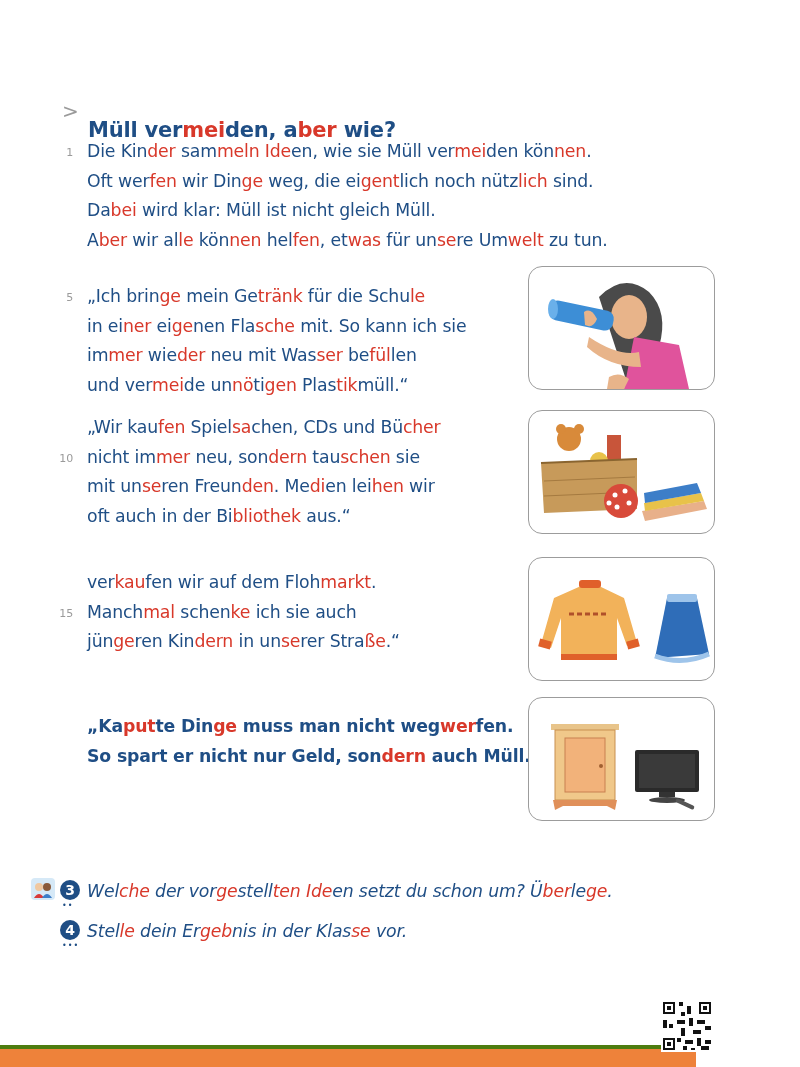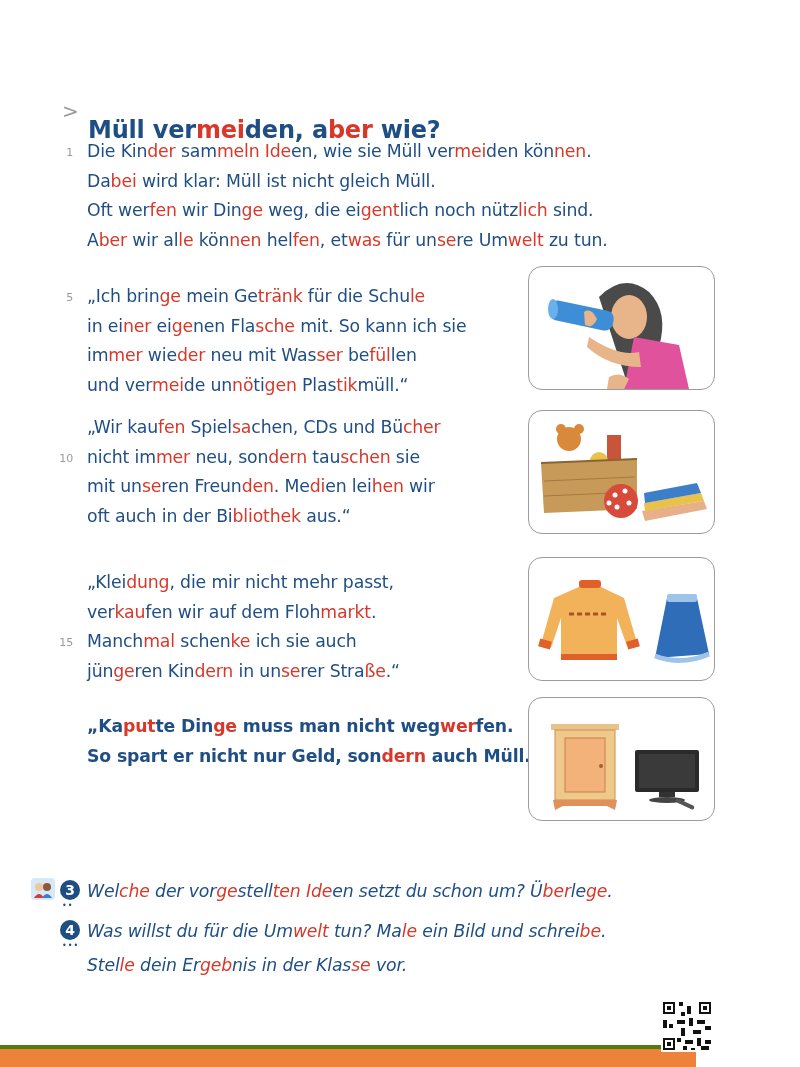--- a/index.html
+++ b/index.html
@@ -1,21 +1,21 @@
 <!DOCTYPE html>
 <html><head>
 <meta charset="utf-8">
 <style>
   html, body { margin:0; padding:0; }
   body { width:800px; height:1067px; background:#ffffff; position:relative; overflow:hidden;
          font-family:"DejaVu Sans", sans-serif; color:#1f4e85; }
   .page { position:absolute; left:0; top:0; width:800px; height:1067px; }
   .title-row { position:absolute; left:62px; top:96px; height:30px; display:flex; align-items:center; }
   .chev { color:#9a9a9a; font-size:20px; width:26px; font-family:"DejaVu Sans", sans-serif; }
-  .title { font-size:24px; font-weight:bold; color:#1f4e85; letter-spacing:-0.2px;margin-top:38px; }
+  .title { font-size:21px; font-weight:bold; color:#1f4e85; letter-spacing:-0.2px;margin-top:38px; }
   .r { color:#d8382a; }
   .para { position:absolute; left:87px; }
   .line { position:relative; height:29.5px; line-height:29.5px; font-size:17.3px; white-space:nowrap; letter-spacing:-0.15px; }
   .lnum { position:absolute; left:-28px; width:14px; text-align:right; font-size:11px; color:#9a9a9a; top:1px; }
   .card { position:absolute; left:528px; width:185px; height:122px; border:1px solid #9c9c9c; border-radius:14px; background:#fff; overflow:hidden; }
   .task { position:absolute; left:87px; font-size:17.3px; letter-spacing:-0.15px; }
   .task .line { height:34px; line-height:34px;font-style:italic; }
   .tnum { position:absolute; left:-27px; top:6px; width:20px; height:20px; border-radius:50%; background:#1f4e85; color:#fff; font-weight:bold; font-size:14px; text-align:center; line-height:20px; }
   .dots { position:absolute; left:-25px; top:28px; font-size:8px; color:#1f4e85; letter-spacing:1px; line-height:8px; }
   .partner { position:absolute; left:-56px; top:4px; width:24px; height:22px; background:#d6e9f7; border-radius:4px; }
@@ -29,38 +29,37 @@
 <div class="page">
 
   <div class="title-row">
     <span class="chev">&gt;</span>
     <span class="title" id="title"><span>Müll ver</span><span class="r">mei</span><span>den, </span><span>a</span><span class="r">ber</span><span> wie?</span></span>
   </div>
 
   <div id="paragraphs">
       <div class="para" style="top: 137px;">
         <div class="line"><span class="lnum">1</span><span>Die Kin</span><span class="r">der</span><span> sam</span><span class="r">meln</span><span> </span><span class="r">Ide</span><span>en, wie sie Müll ver</span><span class="r">mei</span><span>den kön</span><span class="r">nen</span><span>.</span></div>
+        <div class="line"><span>Oft wer</span><span class="r">fen</span><span> wir Din</span><span class="r">ge</span><span> weg, die ei</span><span class="r">gent</span><span>lich noch nütz</span><span class="r">lich</span><span> sind.</span></div>
         <div class="line"><span>Da</span><span class="r">bei</span><span> wird klar: Müll ist nicht gleich Müll.</span></div>
-        <div class="line"><span>Oft wer</span><span class="r">fen</span><span> wir Din</span><span class="r">ge</span><span> weg, die ei</span><span class="r">gent</span><span>lich noch nütz</span><span class="r">lich</span><span> sind.</span></div>
         <div class="line"><span>A</span><span class="r">ber</span><span> wir al</span><span class="r">le</span><span> kön</span><span class="r">nen</span><span> hel</span><span class="r">fen</span><span>, et</span><span class="r">was</span><span> für un</span><span class="r">se</span><span>re Um</span><span class="r">welt</span><span> zu tun.</span></div>
       </div>
       <div class="para" style="top: 282px;">
         <div class="line"><span class="lnum">5</span><span>„Ich brin</span><span class="r">ge</span><span> mein Ge</span><span class="r">tränk</span><span> für die Schu</span><span class="r">le</span></div>
         <div class="line"><span>in ei</span><span class="r">ner</span><span> ei</span><span class="r">ge</span><span>nen Fla</span><span class="r">sche</span><span> mit. So kann ich sie</span></div>
         <div class="line"><span>im</span><span class="r">mer</span><span> wie</span><span class="r">der</span><span> neu mit Was</span><span class="r">ser</span><span> be</span><span class="r">fül</span><span>len</span></div>
         <div class="line"><span>und ver</span><span class="r">mei</span><span>de un</span><span class="r">nö</span><span>ti</span><span class="r">gen</span><span> Plas</span><span class="r">tik</span><span>müll.“</span></div>
       </div>
       <div class="para" style="top: 413px;">
         <div class="line"><span>„Wir kau</span><span class="r">fen</span><span> Spiel</span><span class="r">sa</span><span>chen, CDs und Bü</span><span class="r">cher</span></div>
         <div class="line"><span class="lnum">10</span><span>nicht im</span><span class="r">mer</span><span> neu, son</span><span class="r">dern</span><span> tau</span><span class="r">schen</span><span> sie</span></div>
         <div class="line"><span>mit un</span><span class="r">se</span><span>ren Freun</span><span class="r">den</span><span>. Me</span><span class="r">di</span><span>en lei</span><span class="r">hen</span><span> wir</span></div>
         <div class="line"><span>oft auch in der Bi</span><span class="r">blio</span><span class="r">thek</span><span> aus.“</span></div>
       </div>
       <div class="para" style="top: 568px;">
-        <div class="line"><span>„Klei</span><span class="r">dung</span><span>, die mir nicht mehr passt,</span></div>
         <div class="line"><span>ver</span><span class="r">kau</span><span>fen wir auf dem Floh</span><span class="r">markt</span><span>.</span></div>
         <div class="line"><span class="lnum">15</span><span>Manch</span><span class="r">mal</span><span> schen</span><span class="r">ke</span><span> ich sie auch</span></div>
         <div class="line"><span>jün</span><span class="r">ge</span><span>ren Kin</span><span class="r">dern</span><span> in un</span><span class="r">se</span><span>rer Stra</span><span class="r">ße</span><span>.“</span></div>
       </div>
       <div class="para" style="top: 712px; font-weight: bold;">
         <div class="line"><span>„Ka</span><span class="r">put</span><span>te Din</span><span class="r">ge</span><span> muss man nicht weg</span><span class="r">wer</span><span>fen.</span></div>
         <div class="line"><span>So spart er nicht nur Geld, son</span><span class="r">dern</span><span> auch Müll.“</span></div>
       </div>
     </div>
 
@@ -140,21 +139,20 @@
             <circle cx="16" cy="9" r="4" fill="#8a5a3a"></circle>
             <path d="M11 20 Q16 12 21 20 Z" fill="#3d7ec8"></path>
           </svg></span>
         <span class="tnum">3</span>
         <span class="dots">••</span>
         <div class="line"><span>Wel</span><span class="r">che</span><span> der vor</span><span class="r">ge</span><span>stell</span><span class="r">ten</span><span> </span><span class="r">Ide</span><span>en setzt du schon um? Ü</span><span class="r">ber</span><span>le</span><span class="r">ge</span><span>.</span></div>
       </div>
       <div class="task" style="top: 914px;">
         <span class="tnum">4</span>
         <span class="dots">•••</span>
-        <div class="line"><span>Was willst du für die Um</span><span class="r">welt</span><span> tun? Ma</span><span class="r">le</span><span> ein Bild und schrei</span><span class="r">be</span><span>.</span></div>
         <div class="line"><span>Stel</span><span class="r">le</span><span> dein Er</span><span class="r">geb</span><span>nis in der Klas</span><span class="r">se</span><span> vor.</span></div>
       </div>
     </div>
 
   <div class="footer">
     <span class="pnum">19</span>
   </div>
   <div class="qr">
     <svg width="52" height="52" viewBox="0 0 13 13" shape-rendering="crispEdges">
       <rect x="0" y="0" width="13" height="13" fill="#fff"></rect>

